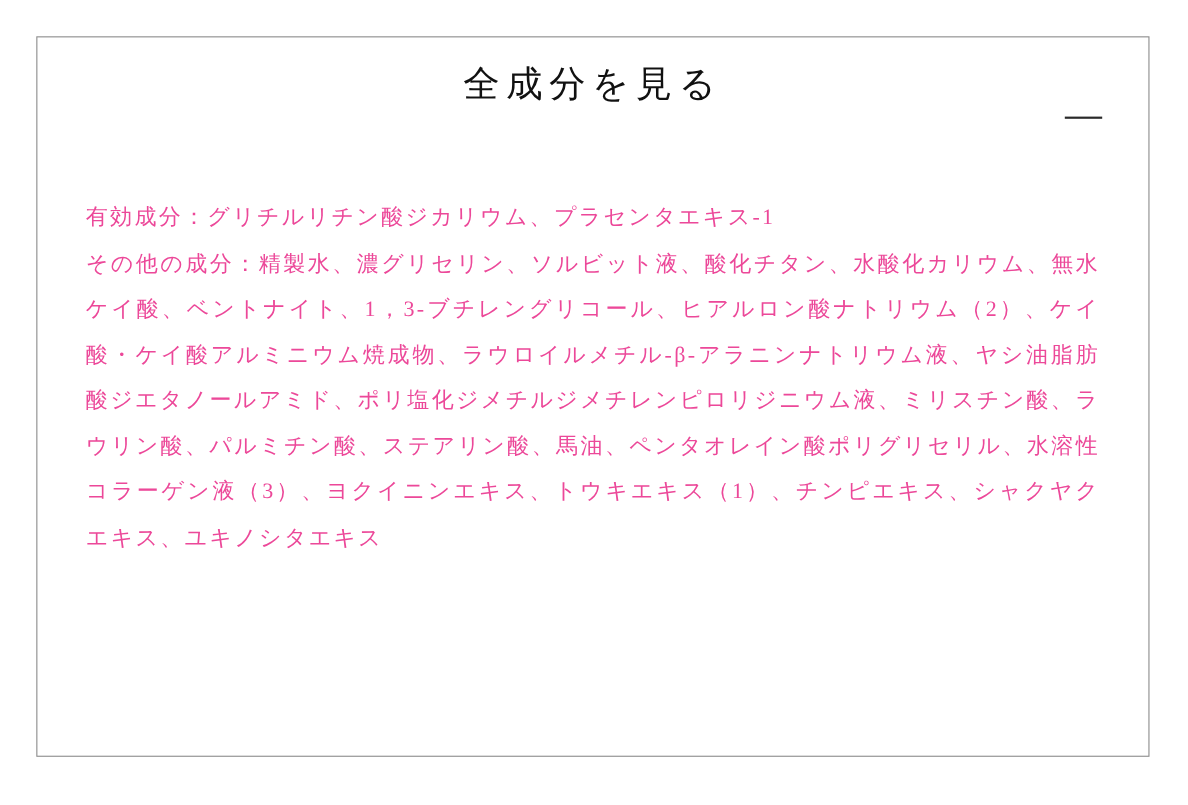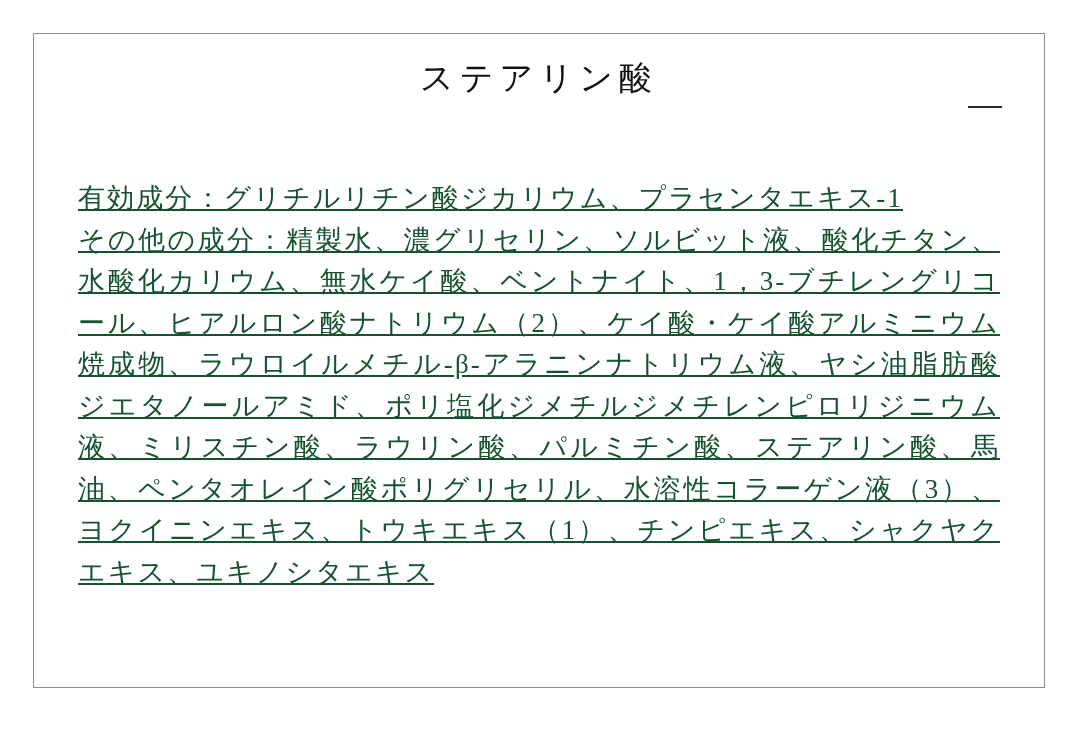--- a/index.html
+++ b/index.html
@@ -47,36 +47,35 @@
     top: 72px;
     width: 34px;
     height: 2px;
     background: #2a2a2a;
   }
   .panel-body {
     padding: 48px 44px 0 44px;
     box-sizing: border-box;
   }
   .ing-text {
-    font-size: 27px;
+    font-size: 20px;
     line-height: 41.5px;
     letter-spacing: 2.1px;
     text-align: justify;
     text-justify: inter-character;
-    color: #14532d;
+    color: #ec4899;
     margin: 0;
     word-break: break-all;
-    text-decoration: underline;
   }
 </style>
 </head>
 <body>
 
 <div class="panel">
   <div class="panel-header">
-    <div class="panel-title">ステアリン酸</div>
+    <div class="panel-title">全成分を見る</div>
     <div class="collapse-icon"></div>
   </div>
   <div class="panel-body">
     <p class="ing-text">有効成分：グリチルリチン酸ジカリウム、プラセンタエキス‐1</p>
     <p class="ing-text">その他の成分：精製水、濃グリセリン、ソルビット液、酸化チタン、水酸化カリウム、無水ケイ酸、ベントナイト、1，3‐ブチレングリコール、ヒアルロン酸ナトリウム（2）、ケイ酸・ケイ酸アルミニウム焼成物、ラウロイルメチル‐β‐アラニンナトリウム液、ヤシ油脂肪酸ジエタノールアミド、ポリ塩化ジメチルジメチレンピロリジニウム液、ミリスチン酸、ラウリン酸、パルミチン酸、ステアリン酸、馬油、ペンタオレイン酸ポリグリセリル、水溶性コラーゲン液（3）、ヨクイニンエキス、トウキエキス（1）、チンピエキス、シャクヤクエキス、ユキノシタエキス</p>
   </div>
 </div>
 
 </body></html>

